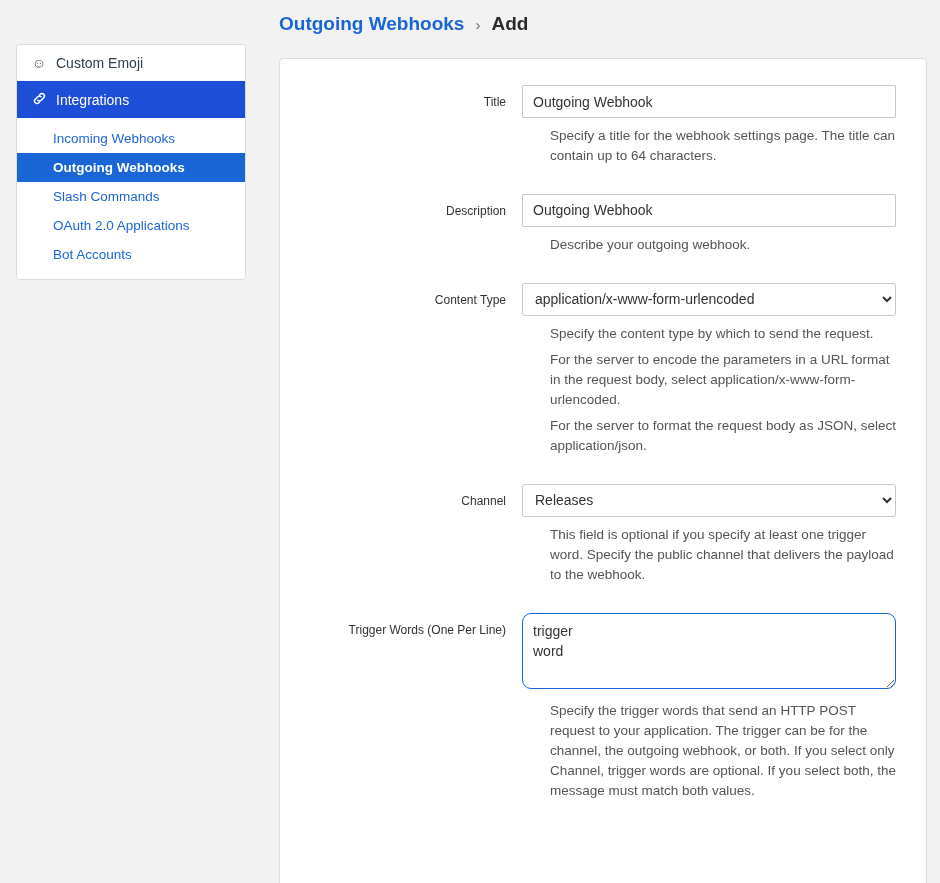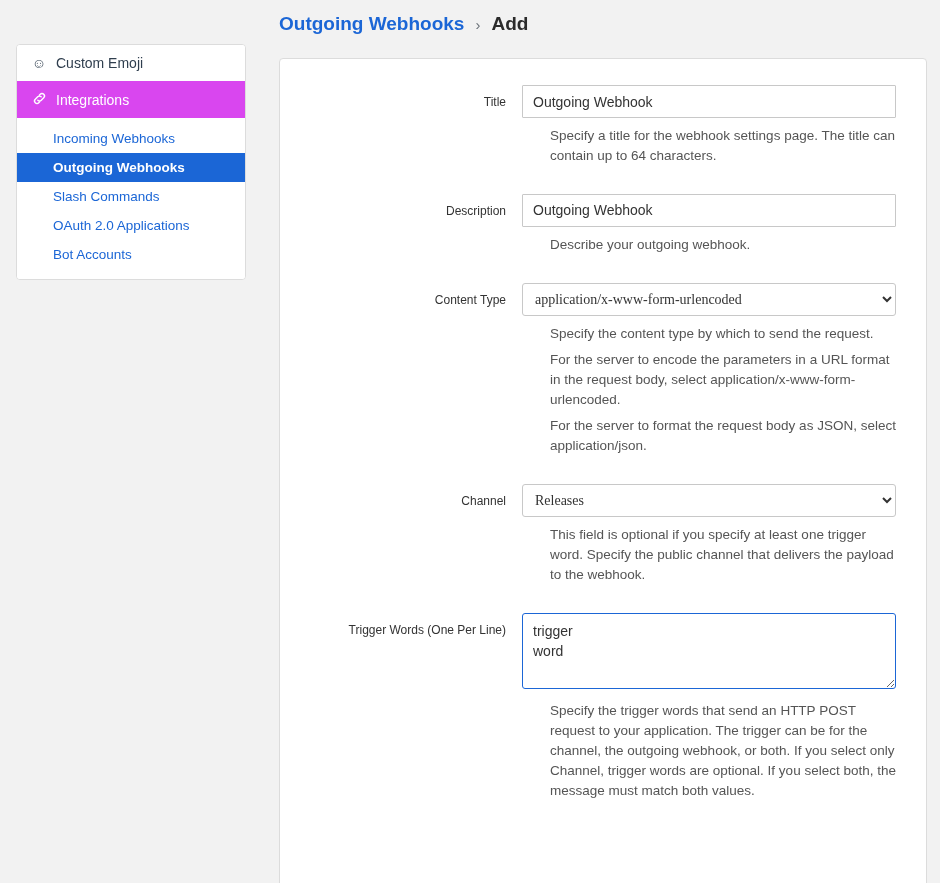--- a/index.html
+++ b/index.html
@@ -30,21 +30,21 @@
   .sidebar-section {
     display: flex;
     align-items: center;
     gap: 9px;
     padding: 10px 14px;
     font-size: 14px;
     color: #2f3e4e;
     background: #fff;
   }
   .sidebar-section.active {
-    background: #d946ef;
+    background: #1d4ed8;
     color: #ffffff;
   }
   .sidebar-section .icon {
     display: inline-block;
     width: 16px;
     text-align: center;
     font-size: 14px;
     line-height: 1;
   }
   .sidebar-sub {
@@ -138,38 +138,38 @@
     border-radius: 1px;
     background: #fff;
     outline: none;
   }
   select.select-input {
     width: 100%;
     box-sizing: border-box;
     height: 33px;
     padding: 4px 8px;
     font-size: 14px;
-    font-family: Liberation Serif, serif;
+    font-family: Liberation Sans, sans-serif;
     color: #333;
     border: 1px solid #c8c8c8;
     border-radius: 3px;
     background: #fff;
     outline: none;
   }
   textarea.textarea-input {
     width: 100%;
     box-sizing: border-box;
     height: 76px;
     padding: 7px 10px;
     font-size: 14px;
     line-height: 1.45;
     font-family: "Liberation Sans", sans-serif;
     color: #333;
     border: 1px solid #1b66d6;
-    border-radius: 3px;
+    border-radius: 9px;
     background: #fff;
     outline: none;
     resize: vertical;
   }
   .help {
     font-size: 13.5px;
     color: #555;
     line-height: 1.48;
     margin-top: 8px;
     margin-bottom: 0;

